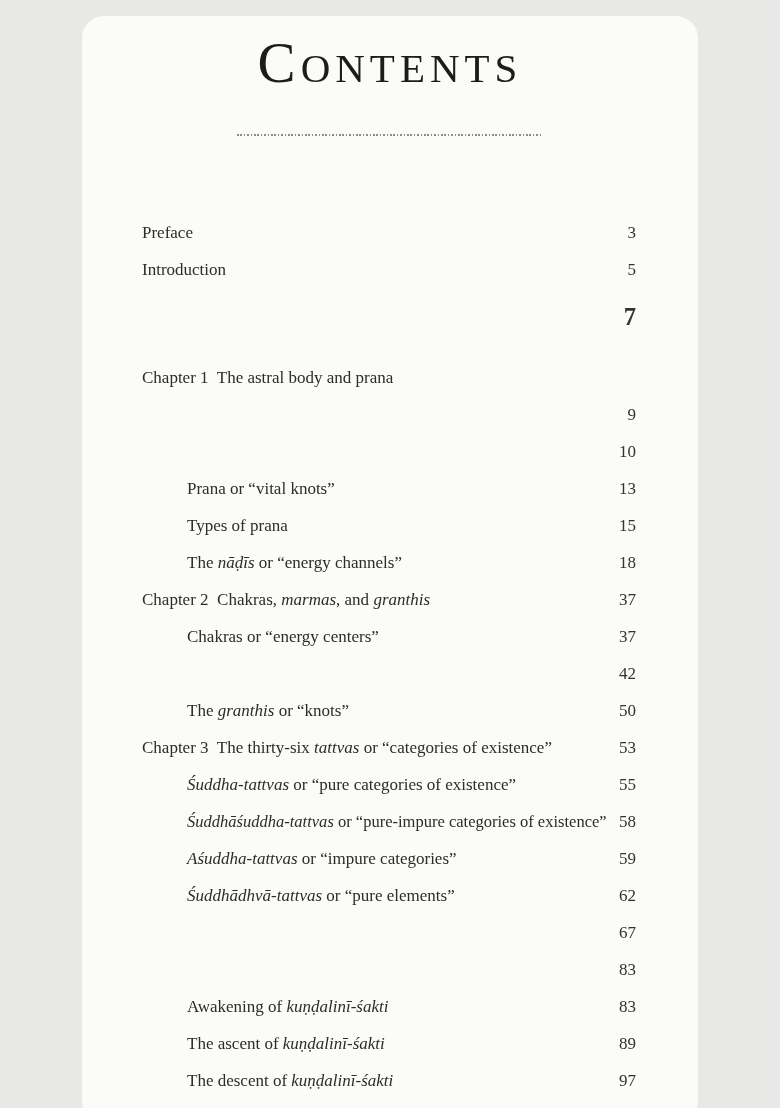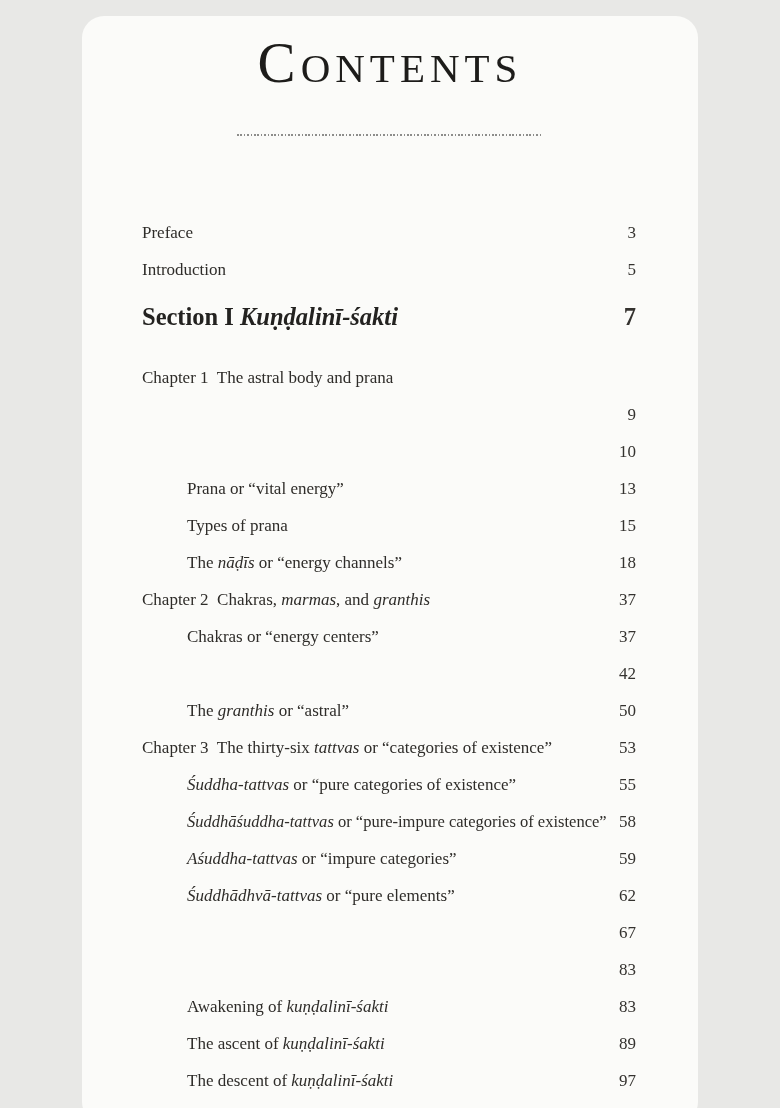--- a/index.html
+++ b/index.html
@@ -88,32 +88,31 @@
   <div class="toc">
       <div class="row top">
         <span class="label"><span class="seg">Preface</span></span>
         <span class="pagenum">3</span>
       </div>
       <div class="row top">
         <span class="label"><span class="seg">Introduction</span></span>
         <span class="pagenum">5</span>
       </div>
       <div class="row section" style="margin-top: 10px;">
-        <span class="label"><span class="seg">Section I </span><span class="seg it">Kuṇḍalinī-śakti</span></span>
         <span class="pagenum">7</span>
       </div>
       <div class="row top" style="margin-top: 24px; flex-direction: column;">
         <span class="label"><span class="seg">Chapter 1  The astral body and prana</span></span>
         <span class="pagenum">9</span>
       </div>
       <div class="row sub">
         <span class="pagenum">10</span>
       </div>
       <div class="row sub">
-        <span class="label"><span class="seg">Prana or “vital energy”</span></span>
+        <span class="label"><span class="seg">Prana or “vital knots”</span></span>
         <span class="pagenum">13</span>
       </div>
       <div class="row sub">
         <span class="label"><span class="seg">Types of prana</span></span>
         <span class="pagenum">15</span>
       </div>
       <div class="row sub">
         <span class="label"><span class="seg">The </span><span class="seg it">nāḍīs</span><span class="seg"> or “energy channels”</span></span>
         <span class="pagenum">18</span>
       </div>
@@ -122,21 +121,21 @@
         <span class="pagenum">37</span>
       </div>
       <div class="row sub">
         <span class="label"><span class="seg">Chakras or “energy centers”</span></span>
         <span class="pagenum">37</span>
       </div>
       <div class="row sub">
         <span class="pagenum">42</span>
       </div>
       <div class="row sub">
-        <span class="label"><span class="seg">The </span><span class="seg it">granthis</span><span class="seg"> or “astral”</span></span>
+        <span class="label"><span class="seg">The </span><span class="seg it">granthis</span><span class="seg"> or “knots”</span></span>
         <span class="pagenum">50</span>
       </div>
       <div class="row top">
         <span class="label"><span class="seg">Chapter 3  The thirty-six </span><span class="seg it">tattvas</span><span class="seg"> or “categories of existence”</span></span>
         <span class="pagenum">53</span>
       </div>
       <div class="row sub">
         <span class="label"><span class="seg it">Śuddha-tattvas</span><span class="seg"> or “pure categories of existence”</span></span>
         <span class="pagenum">55</span>
       </div>

